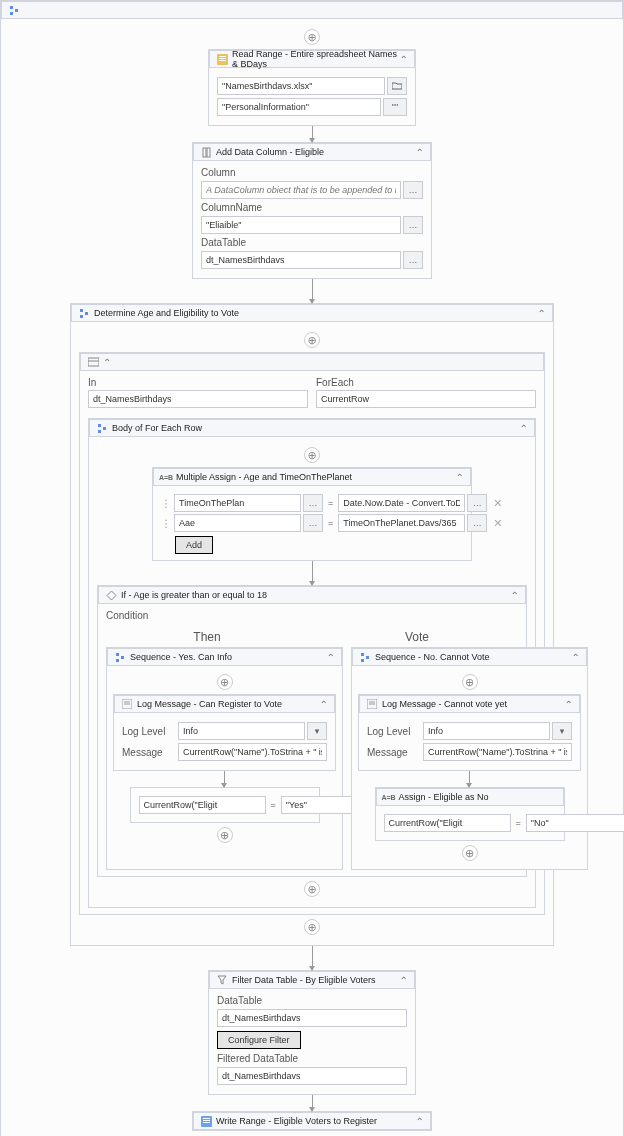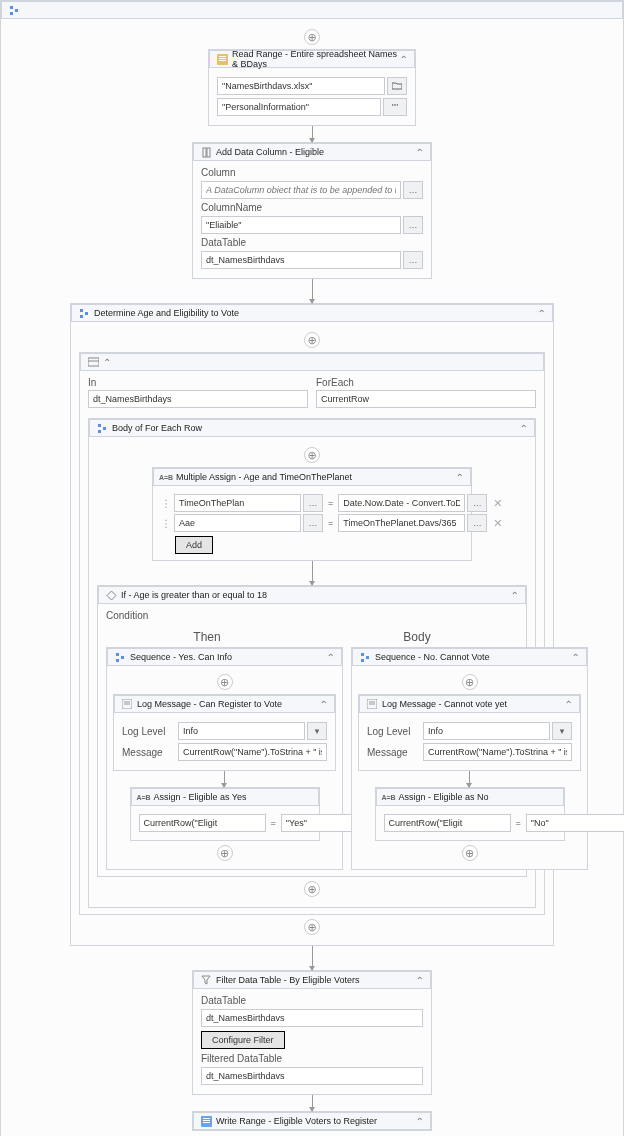--- a/index.html
+++ b/index.html
@@ -213,21 +213,21 @@
                           <path d="M5.5 1 L10 5.5 L5.5 10 L1 5.5 Z" fill="none" stroke="#888"></path>
                         </svg>
                       </span>
           <span class="ttl">If - Age is greater than or equal to 18</span>
           <span class="coll">⌃</span>
          </div>
          <div class="body">
           <div class="lbl">Condition</div>
           <div class="row2" style="margin-top:6px">
            <div class="txt-center">Then</div>
-           <div class="txt-center">Body</div>
+           <div class="txt-center">Vote</div>
           </div>
           <div class="row2">
 
            <div class="card">
             <div class="hdr">
              <span class="ico">
                               <svg width="11" height="11">
                                 <rect x="1" y="1" width="3" height="3" fill="#5b8def"></rect>
                                 <rect x="1" y="7" width="3" height="3" fill="#5b8def"></rect>
                                 <rect x="6" y="4" width="3" height="3" fill="#5b8def"></rect>
@@ -263,24 +263,20 @@
                 <span class="lbl" style="width:50px;margin:0">Message</span>
                 <div class="inp" style="flex:1">
                                     <input value="CurrentRow(&quot;Name&quot;).ToStrina + &quot; is eliaibl" style="">
                                   </div>
                </div>
               </div>
              </div>
              <div class="arrow"></div>
 
              <div class="card" style="width:190px">
-              <div class="hdr">
-               <span class="ico" style="font-size:7px;font-weight:bold;color:#666">A=B</span>
-               <span class="ttl">Assign - Eligible as Yes</span>
-              </div>
               <div class="body">
                                 <div class="assign-row">
                <div class="inp" style="flex:1">
                                     <input value="CurrentRow(&quot;Eligit" style="">
                                   </div>
                <span class="eq">=</span>
                <div class="inp" style="flex:.7">
                                     <input value="&quot;Yes&quot;" style="">
                                   </div>
               </div>
@@ -366,21 +362,21 @@
 
      </div>
     </div>
 
     <div class="plus">⊕</div>
    </div>
   </div>
 
   <div class="arrow lg"></div>
 
-  <div class="card" style="width:240px">
+  <div class="card" style="width:208px">
    <div class="hdr">
     <span class="ico">
             <svg width="10" height="10">
               <path d="M1 1h8L6 5v4l-2-1V5z" fill="none" stroke="#888"></path>
             </svg>
           </span>
     <span class="ttl">Filter Data Table - By Eligible Voters</span>
     <span class="coll">⌃</span>
    </div>
    <div class="body">

